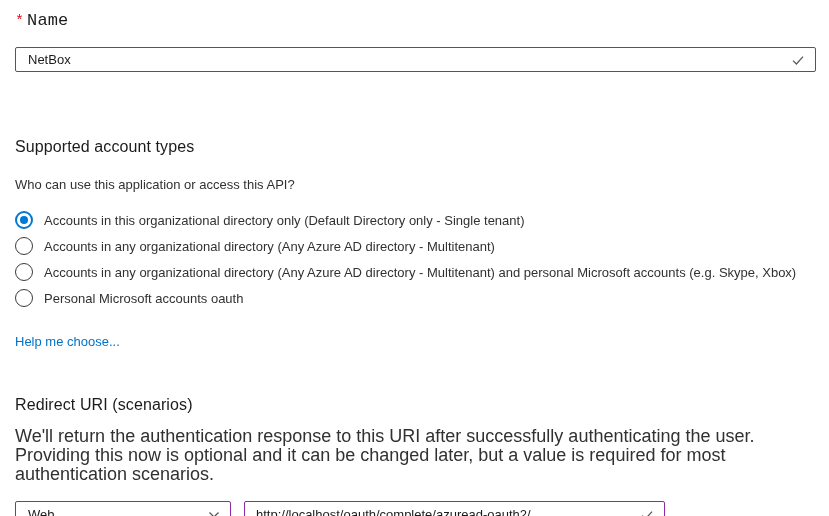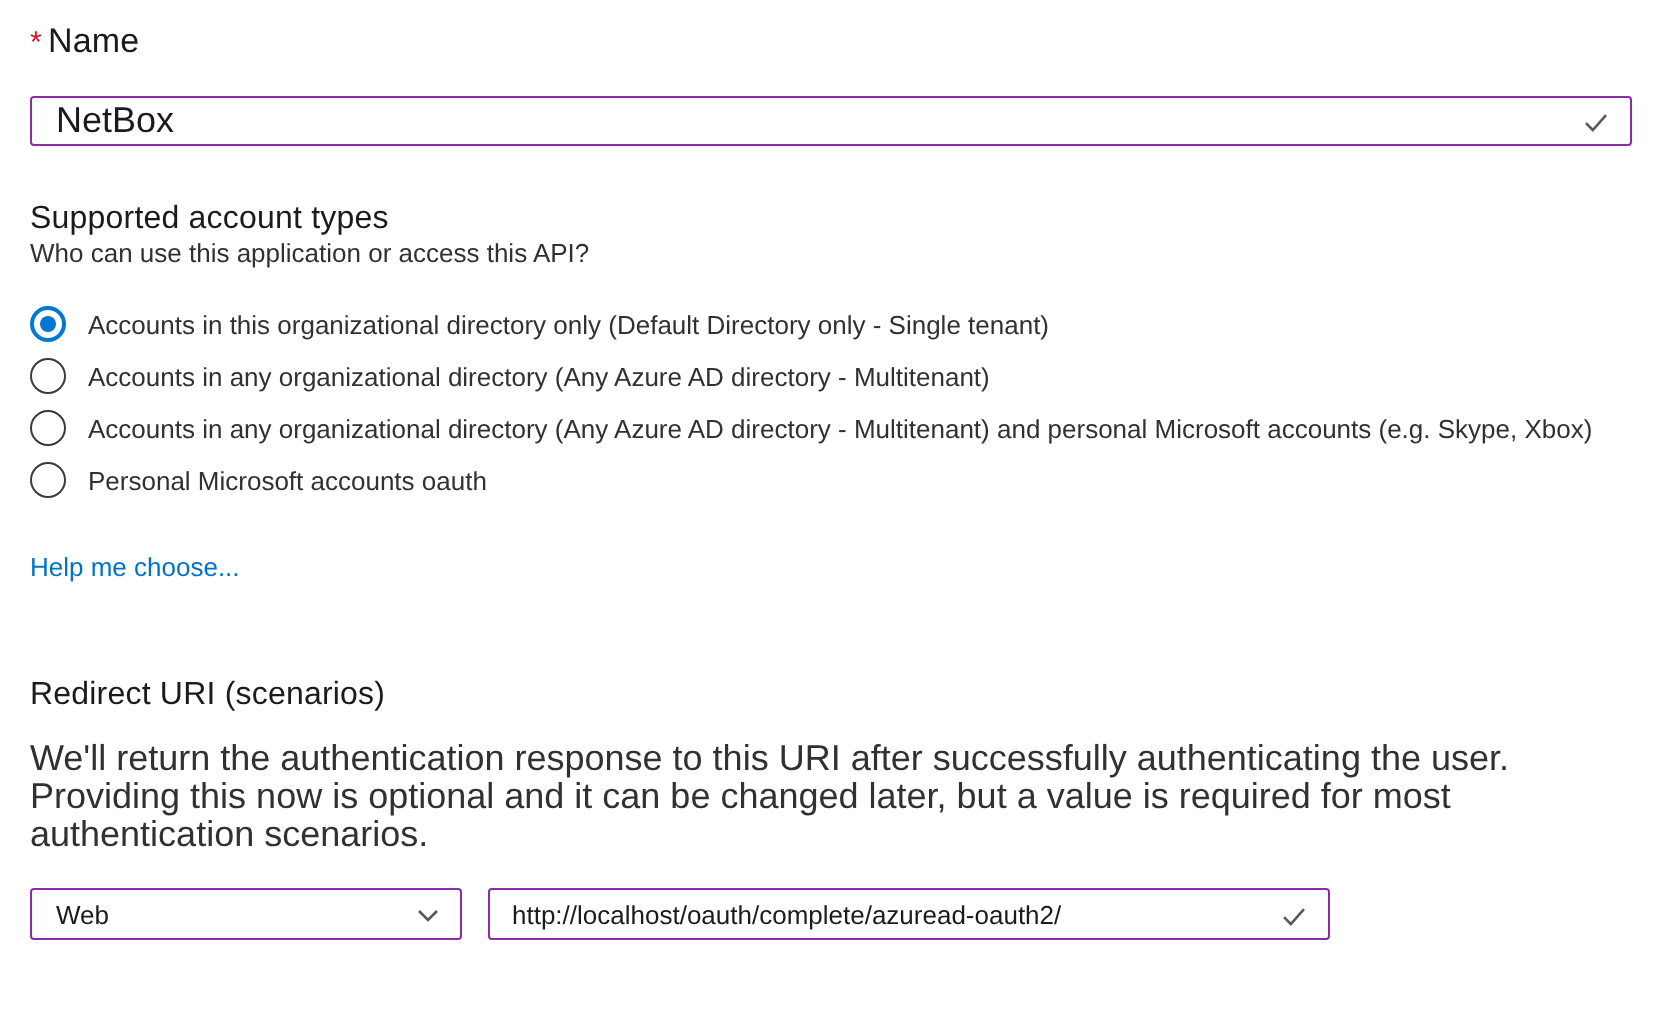--- a/index.html
+++ b/index.html
@@ -9,20 +9,21 @@
     background: #ffffff;
     color: #323130;
     overflow: hidden;
   }
   .page { padding: 11px 13px 0 15px; width: 829px; }
 
   .name-heading {
     font-size: 17px;
     color: #1b1b1b;
     letter-spacing: 0.1px;
+    font-family: Liberation Mono, monospace;
   }
   .required-marker { color: #e00b1c; margin-right: 3px; font-size: 15px; }
 
   .field-desc {
     font-size: 13px;
     color: #323130;
     margin-top: 16px;
     line-height: 19px;
   }
 
@@ -34,41 +35,42 @@
     border-radius: 2px;
     background: #fff;
     display: flex;
     align-items: center;
   }
   .input-wrap input {
     border: none;
     outline: none;
     background: transparent;
     font-family: "Liberation Sans", "DejaVu Sans", sans-serif;
-    font-size: 18px;
+    font-size: 13px;
     color: #1b1b1b;
     width: 100%;
     height: 100%;
     padding: 0 30px 0 12px;
   }
   .check-icon {
     position: absolute;
     right: 9px;
     top: 4px;
     pointer-events: none;
   }
 
   .section-title {
     font-size: 16px;
     color: #1b1b1b;
-    margin-top: 28px;
+    margin-top: 66px;
     letter-spacing: 0.1px;
   }
   .question {
     font-size: 13px;
+    margin-top: 21px;
   }
 
   .radio-group { margin-top: 15px; }
   .radio-row {
     display: flex;
     align-items: center;
     height: 26px;
     cursor: pointer;
   }
   .radio-circle {

